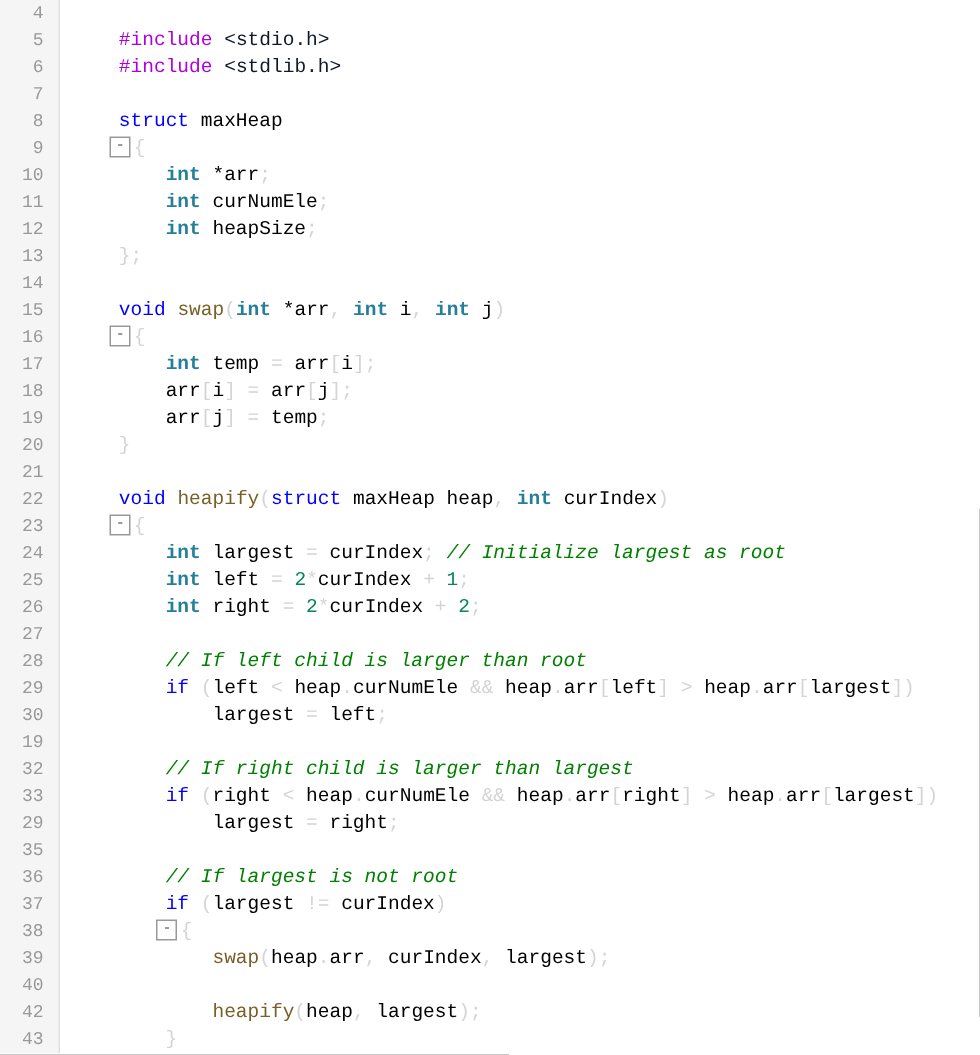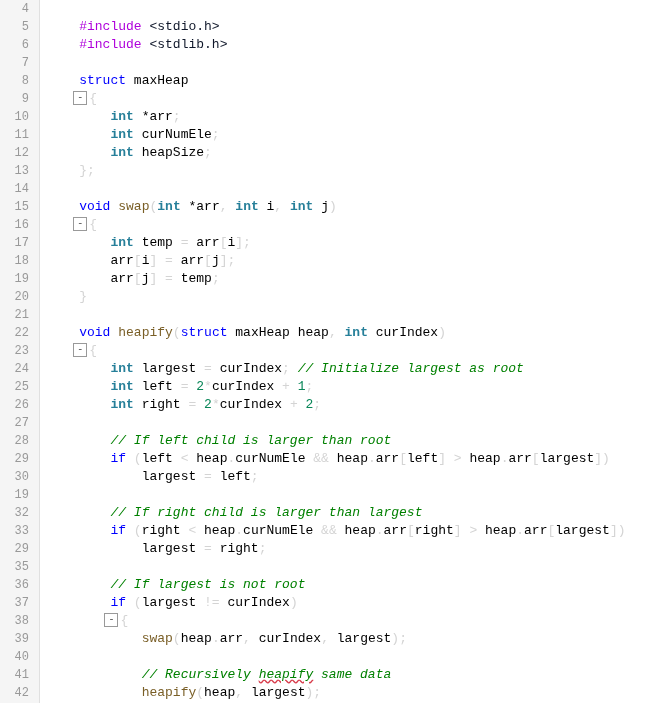--- a/index.html
+++ b/index.html
@@ -260,24 +260,20 @@
     <div class="line">
       <span class="line-num">39</span>
       <span class="line-content">            <span class="c-funcname">swap</span>(<span class="c-var">heap</span>.<span class="c-var">arr</span>, <span class="c-var">curIndex</span>, <span class="c-var">largest</span>);</span>
     </div>
 
     <div class="line">
       <span class="line-num">40</span>
       <span class="line-content"> </span>
     </div>
 
-    <div class="line">
-      <span class="line-num">41</span>
-      <span class="line-content">            <span class="c-comment">// Recursively <span class="c-squiggle">heapify</span> same data</span></span>
-    </div>
 
     <div class="line">
       <span class="line-num">42</span>
       <span class="line-content">            <span class="c-funcname">heapify</span>(<span class="c-var">heap</span>, <span class="c-var">largest</span>);</span>
     </div>
 
     <div class="line">
       <span class="line-num">43</span>
       <span class="line-content">        }</span>
     </div>

